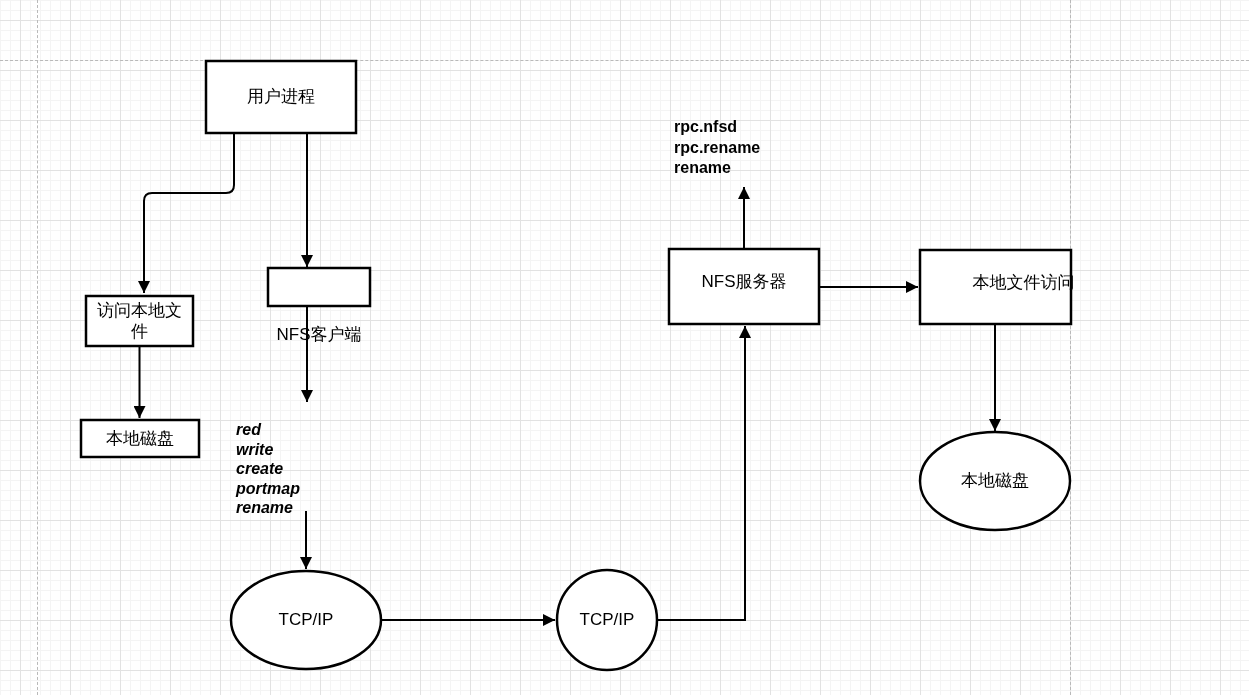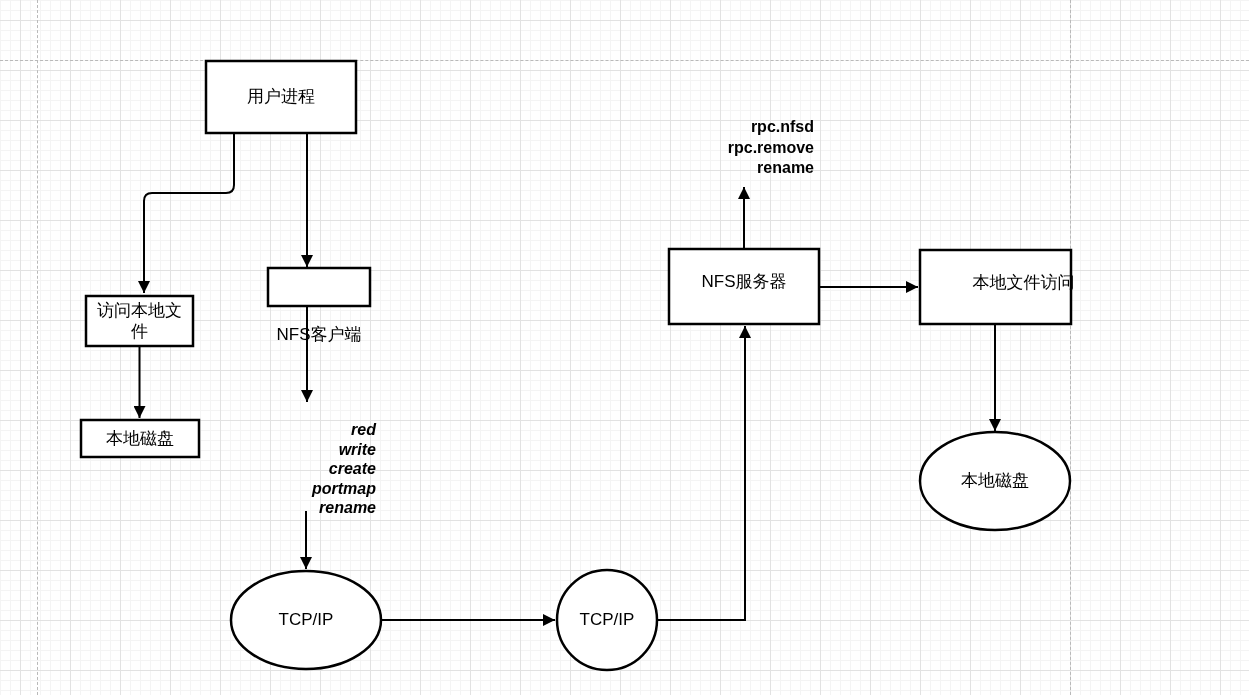--- a/index.html
+++ b/index.html
@@ -32,21 +32,21 @@
 
   .node-label{
     position:absolute;display:flex;align-items:center;justify-content:center;
     text-align:center;font-size:17px;color:var(--ink);line-height:1.25;
     pointer-events:none;
   }
   .node-label .wrap{width:100%;text-align:center;}
   .node-label .wrap.narrow{width:90px;margin:16px auto;}
 
   .edge-label{
-    position:absolute;text-align:right;font-weight:bold;font-size:16px;
+    position:absolute;text-align:left;font-weight:bold;font-size:16px;
     color:var(--ink);pointer-events:none;
   }
   .edge-label.ops{line-height:19.6px;}
   .edge-label.daemons{line-height:20.5px;}
 </style>
 </head>
 <body>
 
 <div class="canvas">
 
@@ -126,17 +126,17 @@
   <div class="edge-label ops" style="left:236px;top:420px;width:140px;font-style:italic;">
     <div>red</div>
     <div>write</div>
     <div>create</div>
     <div>portmap</div>
     <div>rename</div>
   </div>
 
   <div class="edge-label daemons" style="left:674px;top:117px;width:140px;">
     <div>rpc.nfsd</div>
-    <div>rpc.remove</div>
+    <div>rpc.rename</div>
     <div>rename</div>
   </div>
 
 </div>
 
 </body></html>

